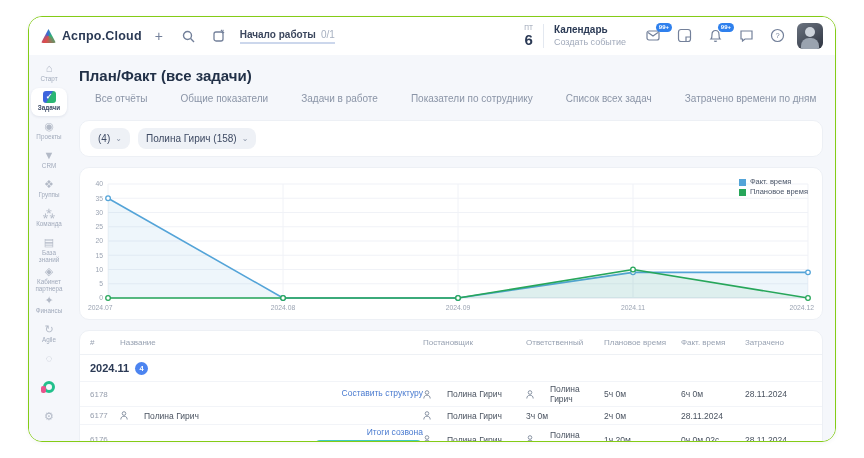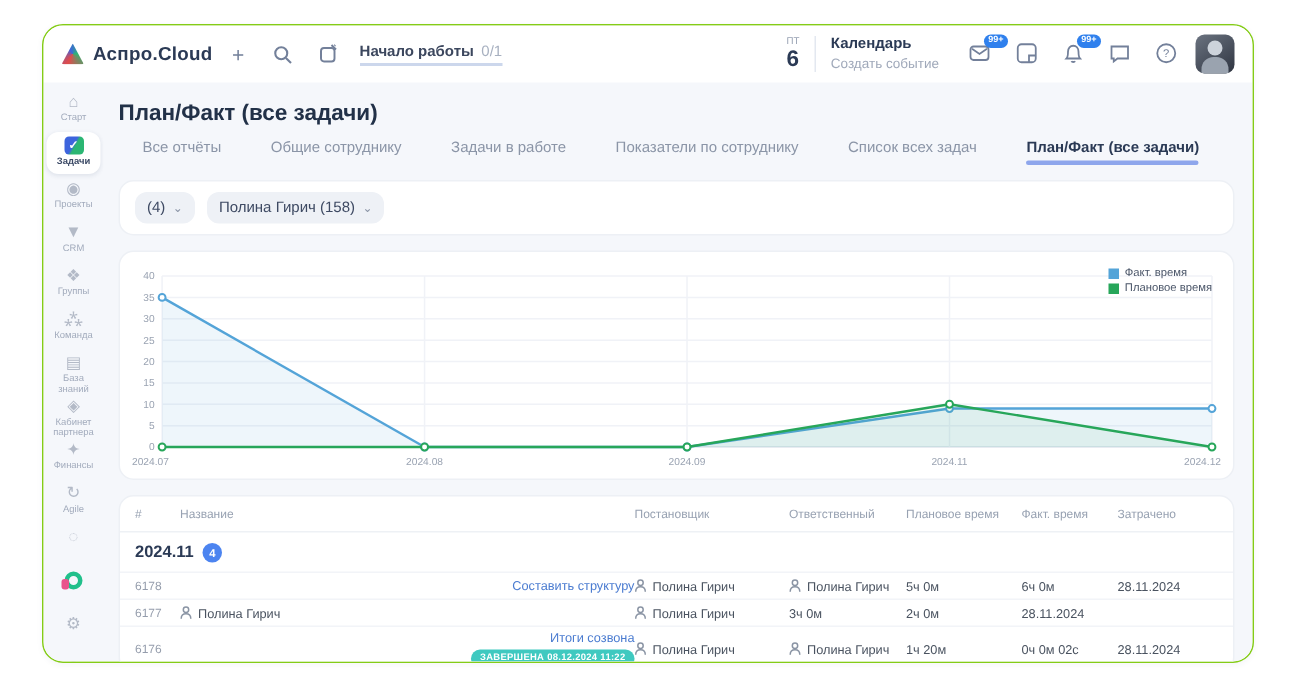--- a/index.html
+++ b/index.html
@@ -68,21 +68,21 @@
   .tgrid{ display:grid; grid-template-columns:30px 1fr 103px 78px 77px 64px 67px; align-items:center; padding:0 10px;}
   .thead{ height:24px; border-bottom:1px solid #eef1f5;}
   .th{ font-size:8px; color:#98a2b2;}
   .group-row{ height:27px; display:flex; align-items:center; gap:6px; padding:0 10px; border-bottom:1px solid #f2f4f8;}
   .group-label{ font-size:11px; font-weight:bold; color:#2b3a55;}
   .group-count{ width:13px; height:13px; border-radius:50%; background:#4c84f0; color:#fff; font-size:7.5px; font-weight:bold; display:flex; align-items:center; justify-content:center;}
   .trow{ min-height:18px; border-bottom:1px solid #f2f4f8; padding-top:2px; padding-bottom:2px;}
   .trow:last-child{ border-bottom:none;}
   .td-id{ font-size:8px; color:#959dac;}
   .td-name{ font-size:8.5px; color:#4a7bd0; cursor:pointer; line-height:1.3;text-align:right;}
-  .td-person{ display:flex; align-items:center; gap:4px; font-size:8.5px; color:#4a5360;}
+  .td-person{ display:flex; align-items:center; gap:16px; font-size:8.5px; color:#4a5360;}
   .td-val{ font-size:8.5px; color:#4a5360;}
   .done-badge{ display:inline-block; margin-top:2px; background:#3fc9c0; color:#fff; font-size:6.3px; font-weight:bold; padding:2px 6px; border-radius:8px; letter-spacing:.2px;}
   .person-ic{ color:#8a94a4; flex:0 0 auto;}
 </style>
 </head>
 <body>
 
 <div class="app-window">
 
   <div class="topbar">
@@ -214,24 +214,25 @@
       <div class="sb-item">
         <span class="sb-glyph">◍</span>
       </div>
     </div>
 
     <div class="content">
       <div class="page-title">План/Факт (все задачи)</div>
 
       <div class="tabs">
         <span class="tab">Все отчёты</span>
-        <span class="tab">Общие сотруднику</span>
+        <span class="tab">Общие показатели</span>
         <span class="tab">Задачи в работе</span>
         <span class="tab">Показатели по сотруднику</span>
         <span class="tab">Список всех задач</span>
+        <span class="tab">Затрачено времени по дням</span>
         <span class="tab active">План/Факт (все задачи)</span>
 
       </div>
 
       <div class="card filter-card">
         <span class="chip">
           <span>(4)</span>
           <span class="chev">⌄</span>
         </span>
         <span class="chip">

